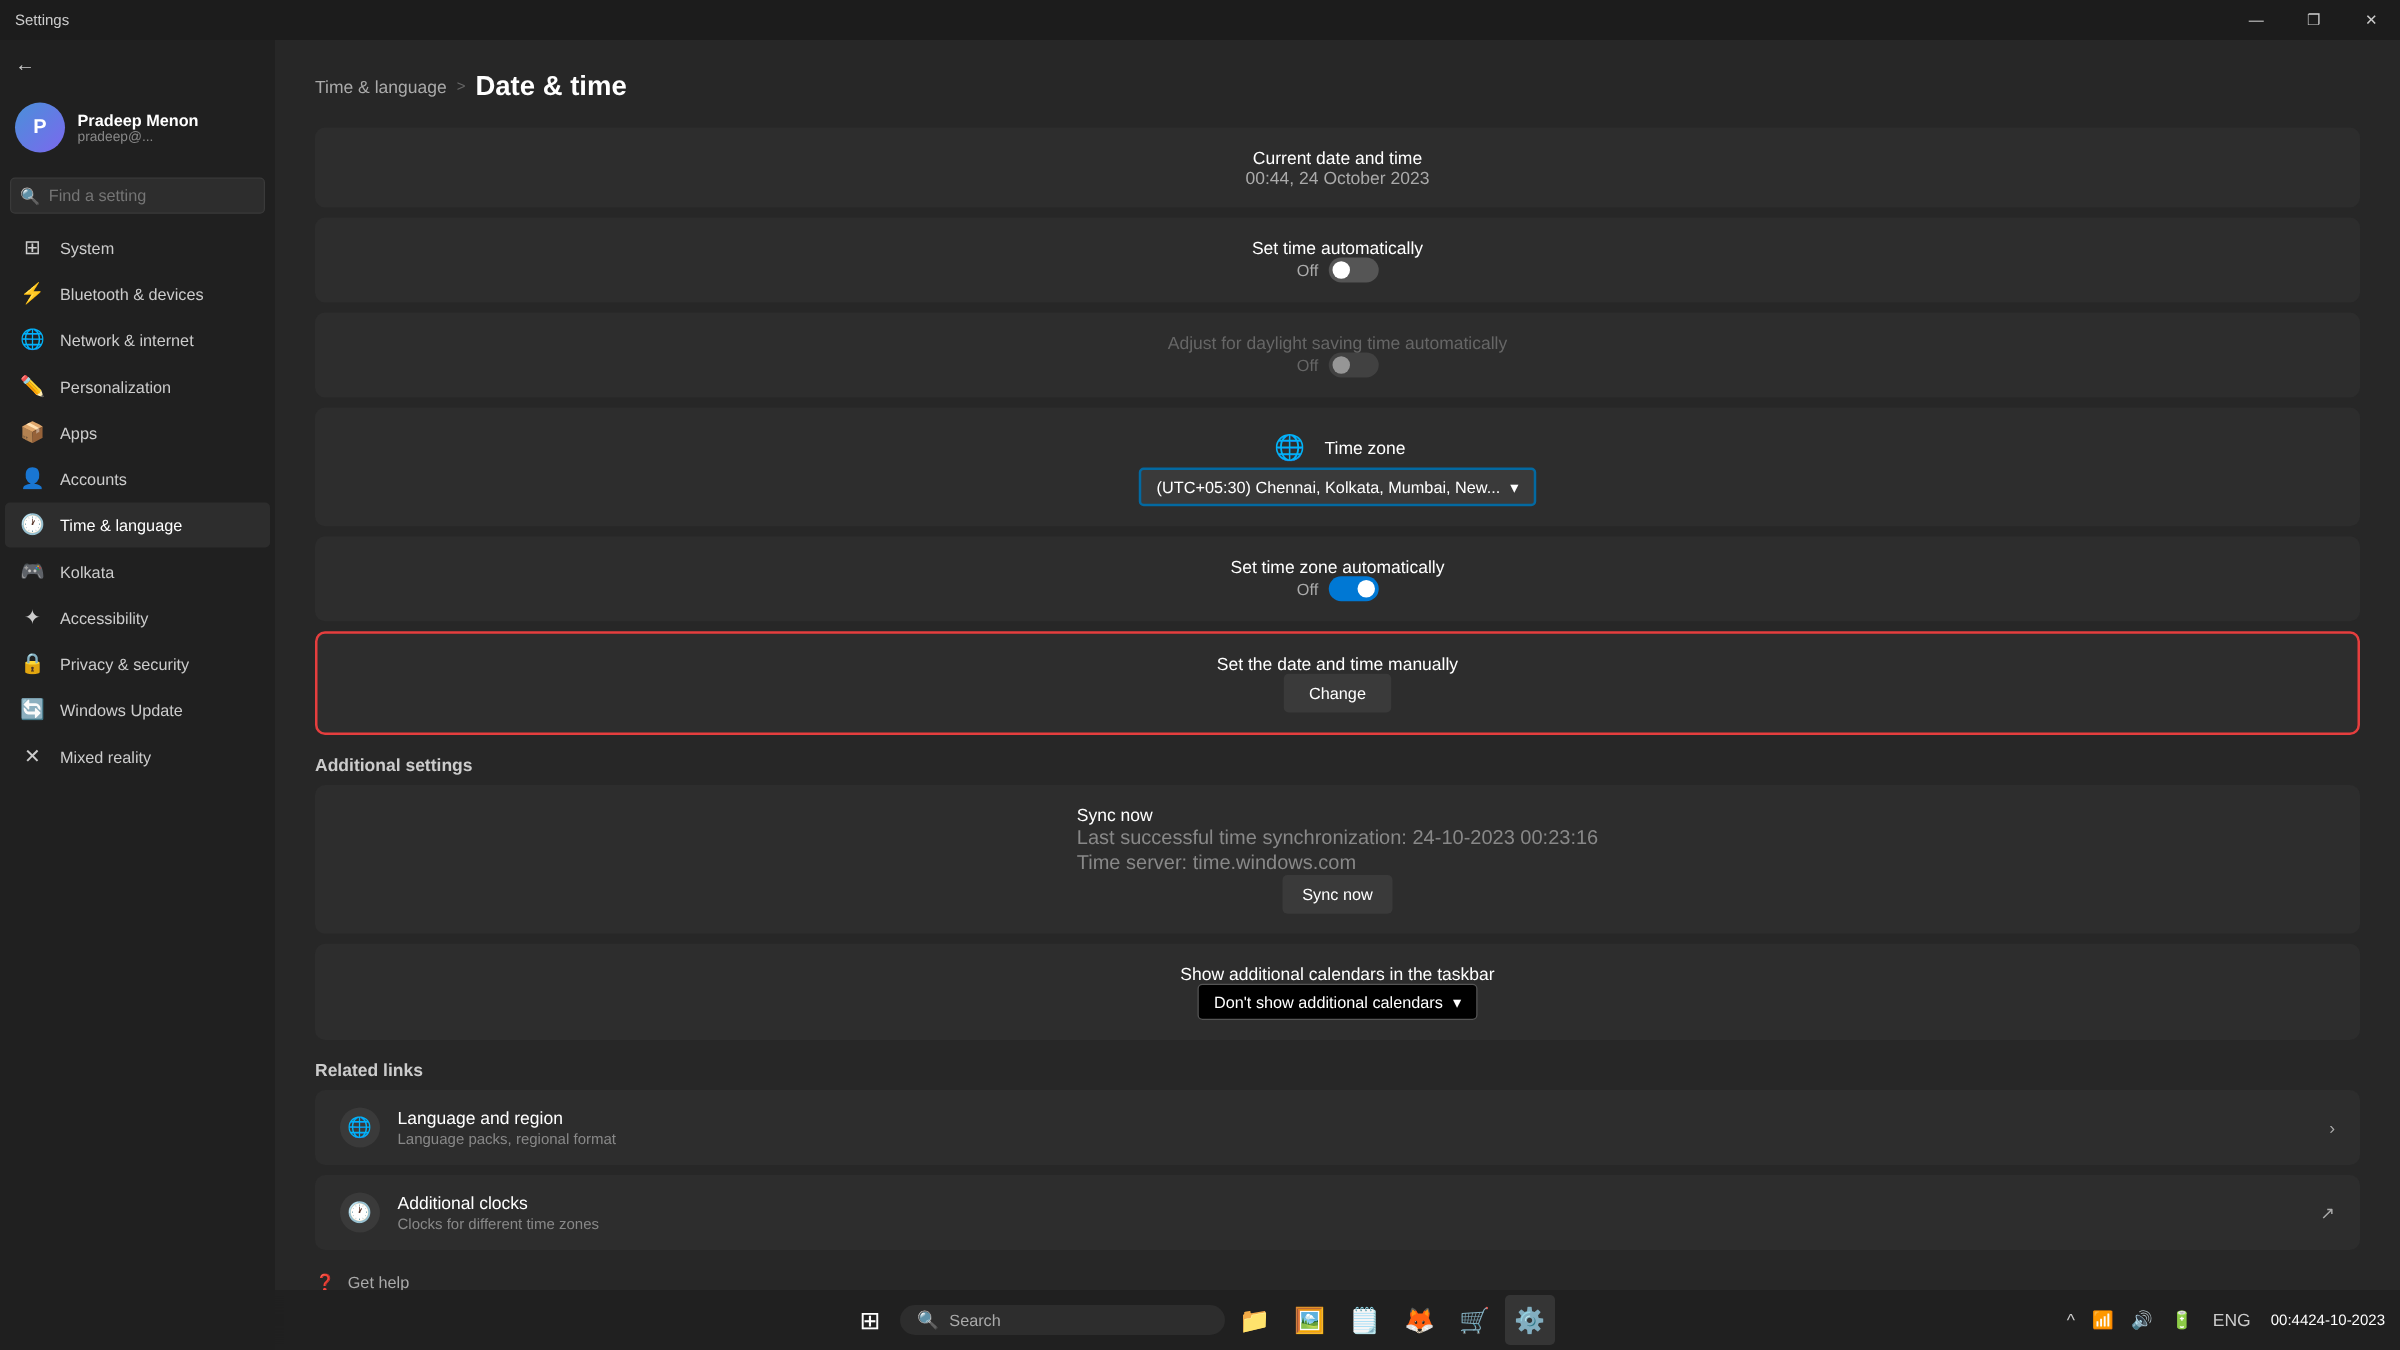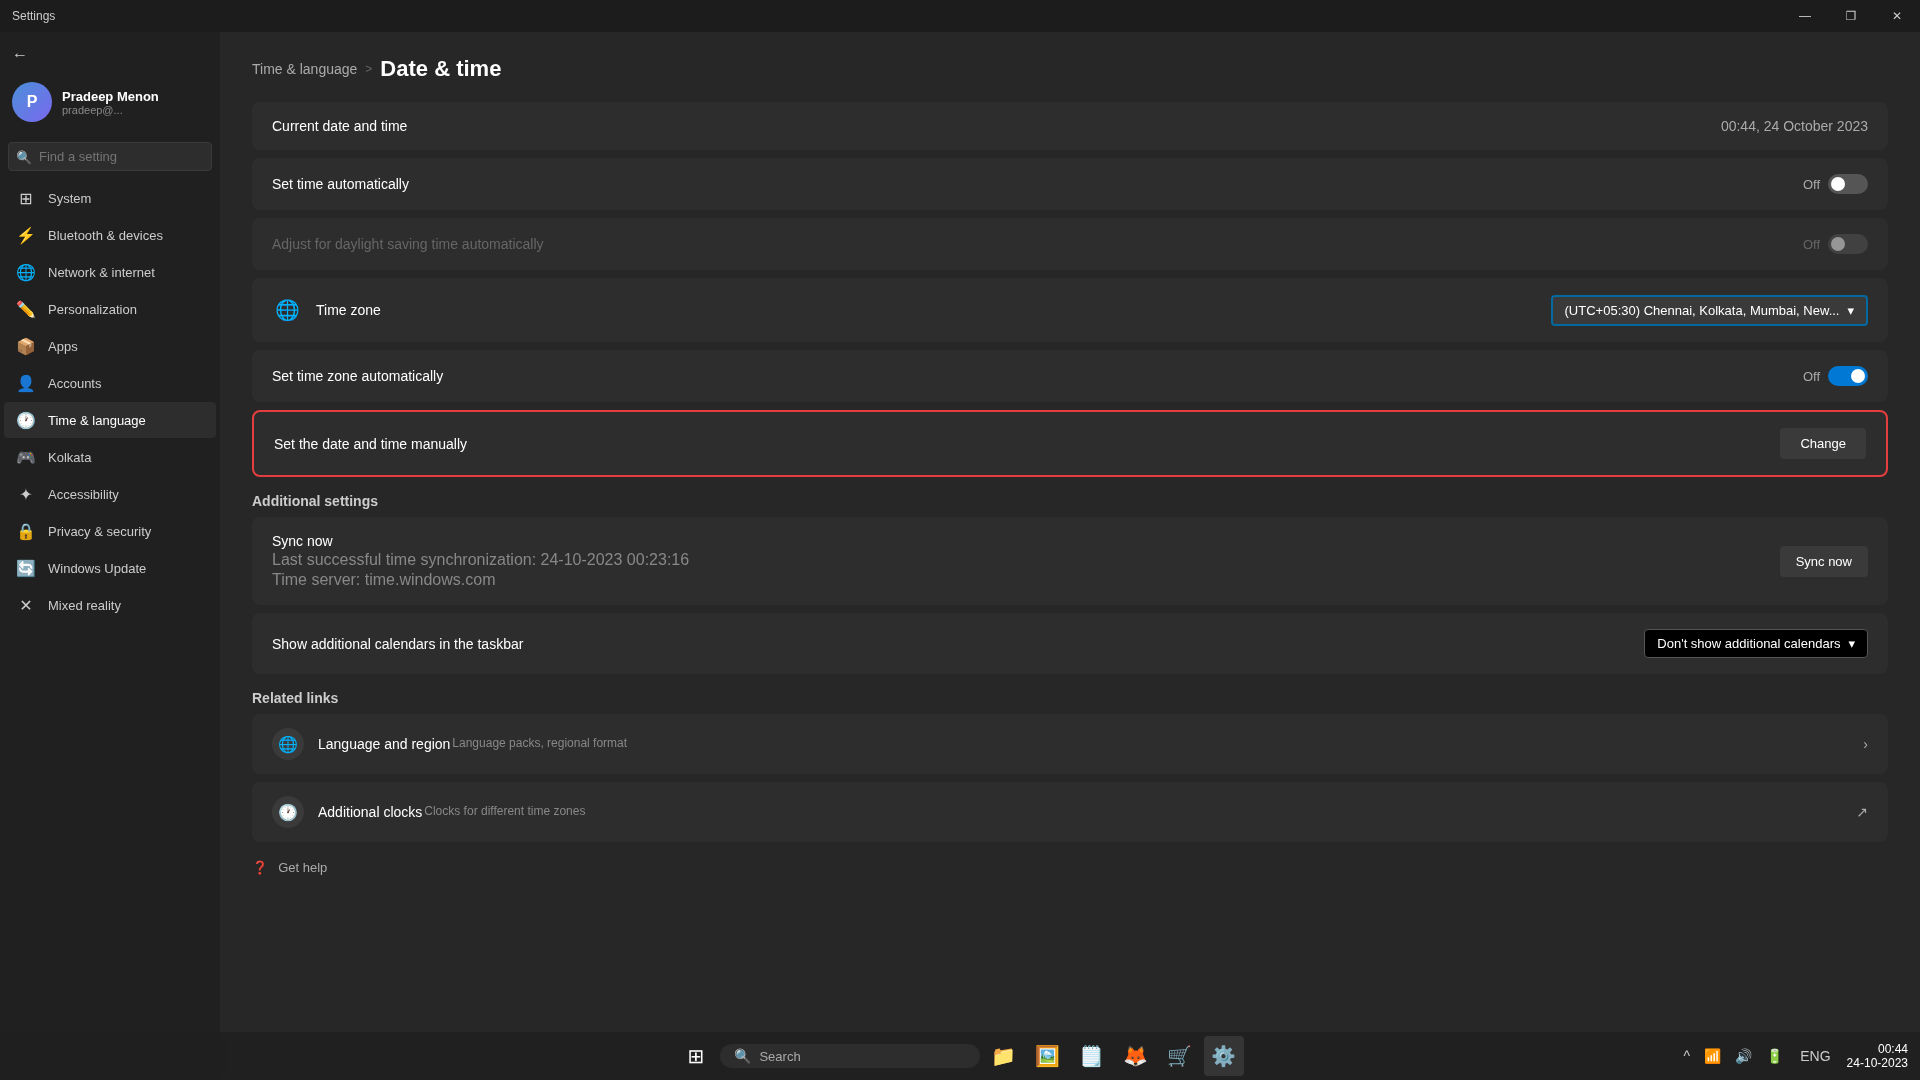--- a/index.html
+++ b/index.html
@@ -150,20 +150,21 @@
     .breadcrumb-current { color: #fff; font-weight: 600; font-size: 22px; }
 
     .settings-card {
       background: #2d2d2d;
       border-radius: 8px;
       padding: 16px 20px;
       margin-bottom: 8px;
       display: flex;
       align-items: center;
       justify-content: space-between;
+      flex-direction: column;
     }
 
     .settings-card.highlighted {
       border: 2px solid #e53e3e;
       background: #2d2d2d;
     }
 
     .settings-card .card-label {
       font-size: 14px;
       color: #fff;
@@ -279,21 +280,21 @@
     .related-link-icon {
       width: 32px;
       height: 32px;
       border-radius: 50%;
       background: #3a3a3a;
       display: flex;
       align-items: center;
       justify-content: center;
       font-size: 16px;
     }
-    .related-link-info { display: flex; gap: 2px; }
+    .related-link-info { display: flex; flex-direction: column; gap: 2px; }
     .related-link-title { font-size: 14px; color: #fff; }
     .related-link-sub { font-size: 12px; color: #888; }
 
     .timezone-icon-wrap {
       width: 32px;
       height: 32px;
       display: flex;
       align-items: center;
       justify-content: center;
     }
@@ -365,21 +366,21 @@
       gap: 6px;
     }
     .tray-icon {
       font-size: 14px;
       color: #ccc;
       cursor: pointer;
       padding: 2px 4px;
     }
     .clock-area {
       display: flex;
-      flex-direction: column;
+      flex-direction: row;
       align-items: flex-end;
       cursor: pointer;
       padding: 0 4px;
     }
     .clock-time { font-size: 12px; color: #fff; }
     .clock-date { font-size: 12px; color: #fff; }
 
     .back-btn {
       background: none;
       border: none;

